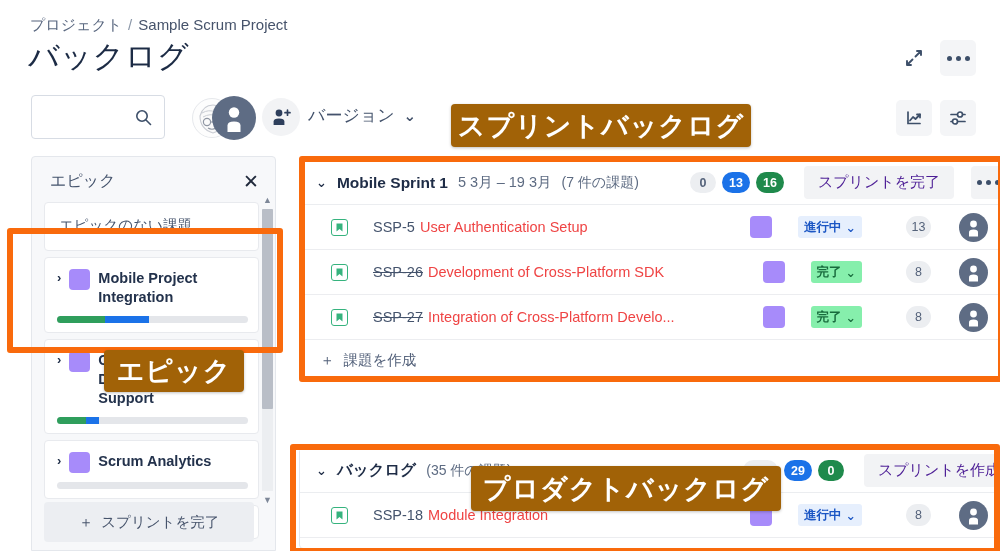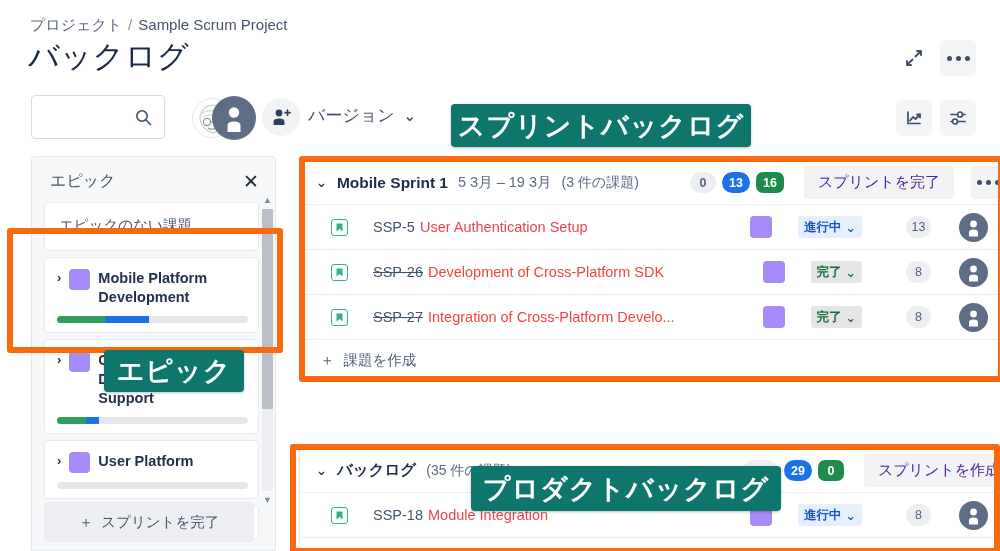--- a/index.html
+++ b/index.html
@@ -95,51 +95,51 @@
     border-bottom: 1px solid #ebedf0; background: #fff;
   }
   .sec-chevron { font-size: 13px; font-weight: 700; color: #1e2c46; }
   .sec-title { font-size: 15.5px; font-weight: 700; color: #1e2c46; }
   .sec-dates { font-size: 14.5px; color: #5d6b82; }
   .sec-count { font-size: 14px; color: #5d6b82; }
   .badges { display: flex; align-items: center; gap: 6px; margin-left: auto; }
   .badge { min-width: 26px; height: 21px; padding: 0 7px; border-radius: 11px; font-size: 12.5px; font-weight: 700; display: flex; align-items: center; justify-content: center; }
   .badge.grey  { background: #eceef1; color: #54627a; }
   .badge.blue  { background: #1b72e8; color: #fff; }
-  .badge.green { background: #1f8a4c; color: #fff; border-radius: 7px; }
+  .badge.green { background: #1f8a4c; color: #fff; }
   .sec-action { height: 33px; padding: 0 14px; border-radius: 4px; background: #f2f3f5; display: flex; align-items: center; font-size: 15px; color: #4c1d95; margin-left: 10px; white-space: nowrap; }
   .sec-more { width: 34px; height: 33px; border-radius: 4px; background: #f2f3f5; display: flex; align-items: center; justify-content: center; margin: 0 9px 0 7px; }
 
   .issue-row { height: 45px; display: flex; align-items: center; border-bottom: 1px solid #ecedf0; padding-left: 31px; }
   .issue-type-icon { width: 17px; height: 17px; border-radius: 3px; border: 1.6px solid #36b37e; background: #fff; display: flex; align-items: center; justify-content: center; flex: 0 0 17px; }
   .issue-key { font-size: 14.5px; color: #44536c; margin-left: 25px; }
   .issue-key.done { text-decoration: line-through; }
   .issue-summary { font-size: 14.5px; color: #ef4444; margin-left: 5px; white-space: nowrap; overflow: hidden; }
   .row-right { margin-left: auto; display: flex; align-items: center; }
   .row-epic-chip { width: 22px; height: 22px; border-radius: 4px; background: #a78bfa; }
   .status-pill { height: 22px; padding: 0 6px; border-radius: 3px; font-size: 12.5px; font-weight: 700; display: flex; align-items: center; gap: 4px; margin-left: 26px; }
   .status-pill.inprogress { background: #e6effd; color: #1b56c4; }
-  .status-pill.done { background: #e5e5e5; color: #186b3d; }
+  .status-pill.done { background: #86efac; color: #186b3d; }
   .story-pts { width: 25px; height: 22px; border-radius: 11px; background: #eceef1; font-size: 12.5px; color: #54627a; display: flex; align-items: center; justify-content: center; margin-left: 44px; }
   .row-avatar { width: 29px; height: 29px; border-radius: 50%; background: #5e6c84; display: flex; align-items: center; justify-content: center; margin-left: 28px; margin-right: 26px; }
   .create-issue-row { height: 41px; display: flex; align-items: center; gap: 9px; padding-left: 20px; font-size: 14.5px; color: #53617a; background: #fff; }
 
   .backlog-panel {
     position: absolute; left: 299px; top: 448px; width: 716px; background: #fff;
     border: 1px solid #e4e7ec; border-radius: 4px;
   }
 
   
   .anno-box { position: absolute; border: 6px solid #f96a0c; border-radius: 3px; pointer-events: none; }
   #anno-box-epic    { left: 7px;   top: 228px; width: 276px; height: 125px; }
   #anno-box-sprint  { left: 299px; top: 156px; width: 705px; height: 226px; }
   #anno-box-backlog { left: 290px; top: 444px; width: 710px; height: 110px; }
 
   .anno-label {
-    position: absolute; background: #0f766e; color: #fff; border-radius: 4px;
+    position: absolute; background: #a16207; color: #fff; border-radius: 4px;
     font-weight: 700; display: flex; align-items: center; justify-content: center;
     letter-spacing: 1px; box-shadow: 0 1px 3px rgba(0,0,0,.25);
   }
   #anno-label-sprint  { left: 451px; top: 104px; width: 300px; height: 43px; font-size: 27px; }
   #anno-label-epic    { left: 104px; top: 350px; width: 140px; height: 42px; font-size: 27px; }
   #anno-label-backlog { left: 471px; top: 466px; width: 310px; height: 45px; font-size: 27px; }
 </style>
 </head>
 <body>
 
@@ -225,21 +225,21 @@
       <span class="epic-close">✕</span>
     </div>
     <div class="epic-list">
       <div class="epic-card no-epic">
         <div class="epic-name" style="font-weight:400;color:#44536c;font-size:14.5px">エピックのない課題</div>
       </div>
       <div class="epic-card">
         <div class="epic-row">
           <span class="epic-chevron">›</span>
           <span class="epic-swatch"></span>
-          <span class="epic-name" style="max-width:130px">Mobile Platform Development</span>
+          <span class="epic-name" style="max-width:130px">Mobile Project Integration</span>
         </div>
         <div class="epic-bar">
           <i class="seg-done" style="width:25%"></i>
             <i class="seg-prog" style="width:23%"></i>
         </div>
       </div>
       <div class="epic-card">
         <div class="epic-row">
           <span class="epic-chevron">›</span>
           <span class="epic-swatch"></span>
@@ -247,21 +247,21 @@
         </div>
         <div class="epic-bar">
           <i class="seg-done" style="width:15%"></i>
             <i class="seg-prog" style="width:7%"></i>
         </div>
       </div>
       <div class="epic-card">
         <div class="epic-row">
           <span class="epic-chevron">›</span>
           <span class="epic-swatch"></span>
-          <span class="epic-name">User Platform</span>
+          <span class="epic-name">Scrum Analytics</span>
         </div>
         <div class="epic-bar"></div>
       </div>
       <div class="epic-card" style="height:34px">
         <div class="epic-row">
           <span class="epic-swatch" style="margin-left:18px"></span>
         </div>
       </div>
     </div>
 
@@ -276,21 +276,21 @@
       <span>＋</span>
       <span>スプリントを完了</span>
     </div>
   </div>
 
   <div class="sprint-panel">
     <div class="sprint-head">
       <span class="sec-chevron">⌄</span>
       <span class="sec-title">Mobile Sprint 1</span>
       <span class="sec-dates">5 3月 – 19 3月</span>
-      <span class="sec-count">(3 件の課題)</span>
+      <span class="sec-count">(7 件の課題)</span>
       <span class="badges">
         <span class="badge grey">0</span>
         <span class="badge blue">13</span>
         <span class="badge green">16</span>
       </span>
       <span class="sec-action">スプリントを完了</span>
       <span class="sec-more">
         <span class="dots">
             <i></i>
             <i></i>

